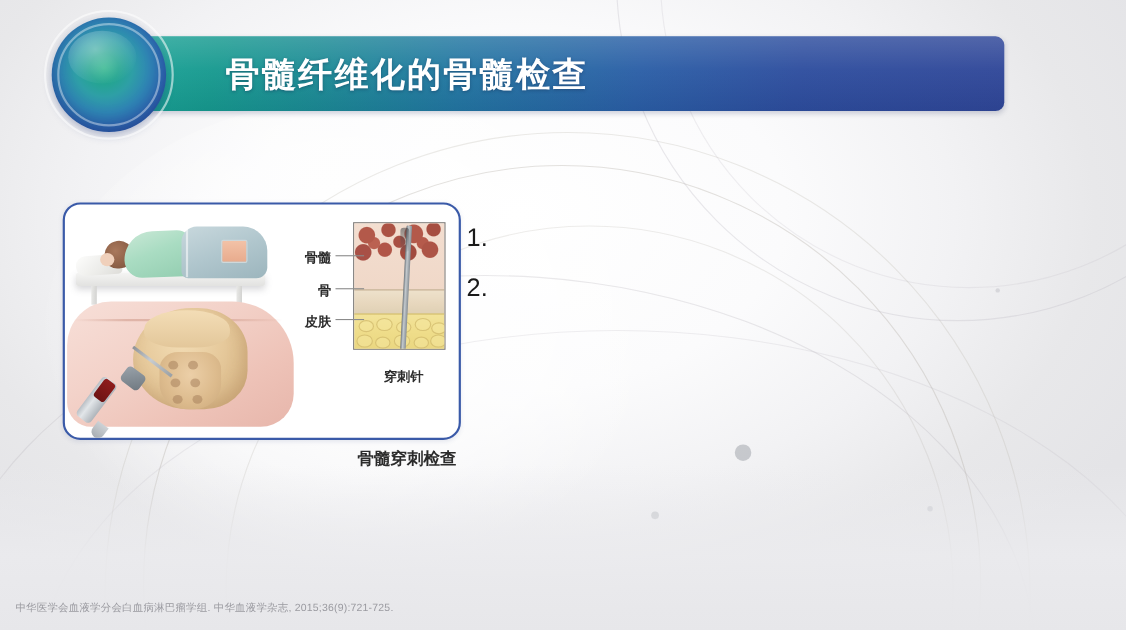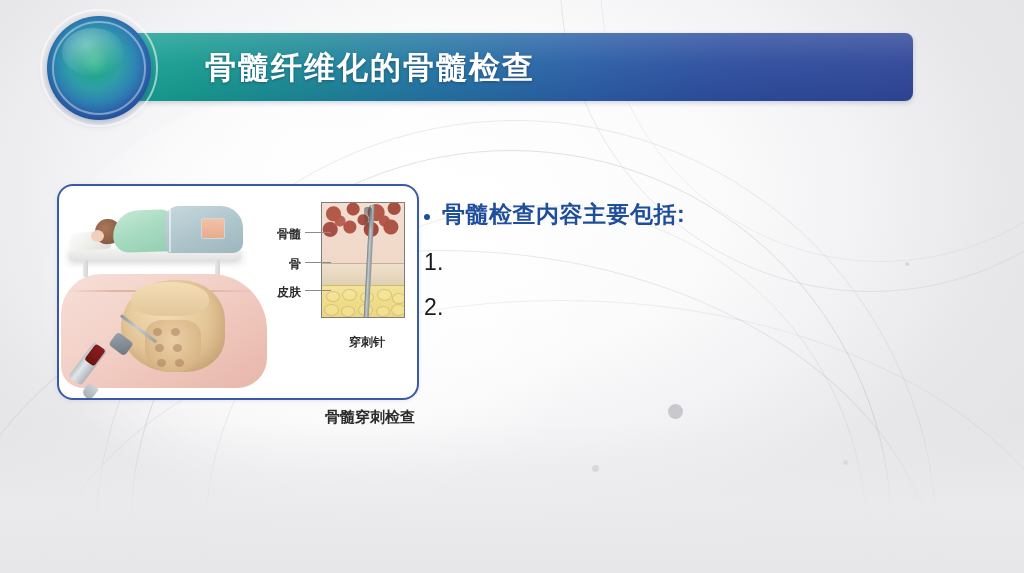--- a/index.html
+++ b/index.html
@@ -466,26 +466,23 @@
     <div class="tissue-label lbl-skin">皮肤</div>
     <div class="tissue-leader lead-marrow"></div>
     <div class="tissue-leader lead-bone"></div>
     <div class="tissue-leader lead-skin"></div>
     <div class="lbl-needle">穿刺针</div>
   </div>
 
   <div class="figure-caption">骨髓穿刺检查</div>
 
   <div class="content">
-    <div class="bullet-row">
-      <div class="bullet-dot"></div>
-      <div class="bullet-heading">骨髓检查内容主要包括:</div>
-    </div>
     <div class="numbered-item">
       <span class="num">1.</span>
     </div>
     <div class="numbered-item">
       <span class="num">2.</span>
     </div>
   </div>
 
+  <div class="footer">中华医学会血液学分会白血病淋巴瘤学组. 中华血液学杂志, 2015;36(9):721-725.</div>
 
 </div>
 
 </body></html>

